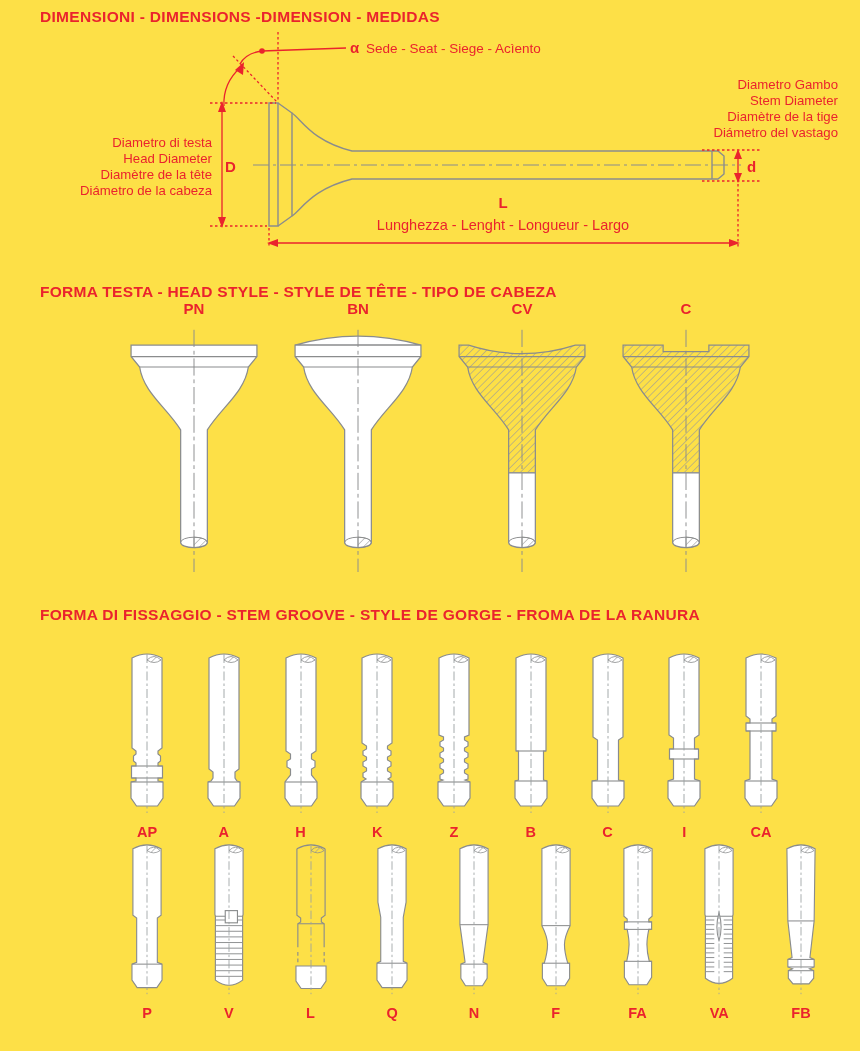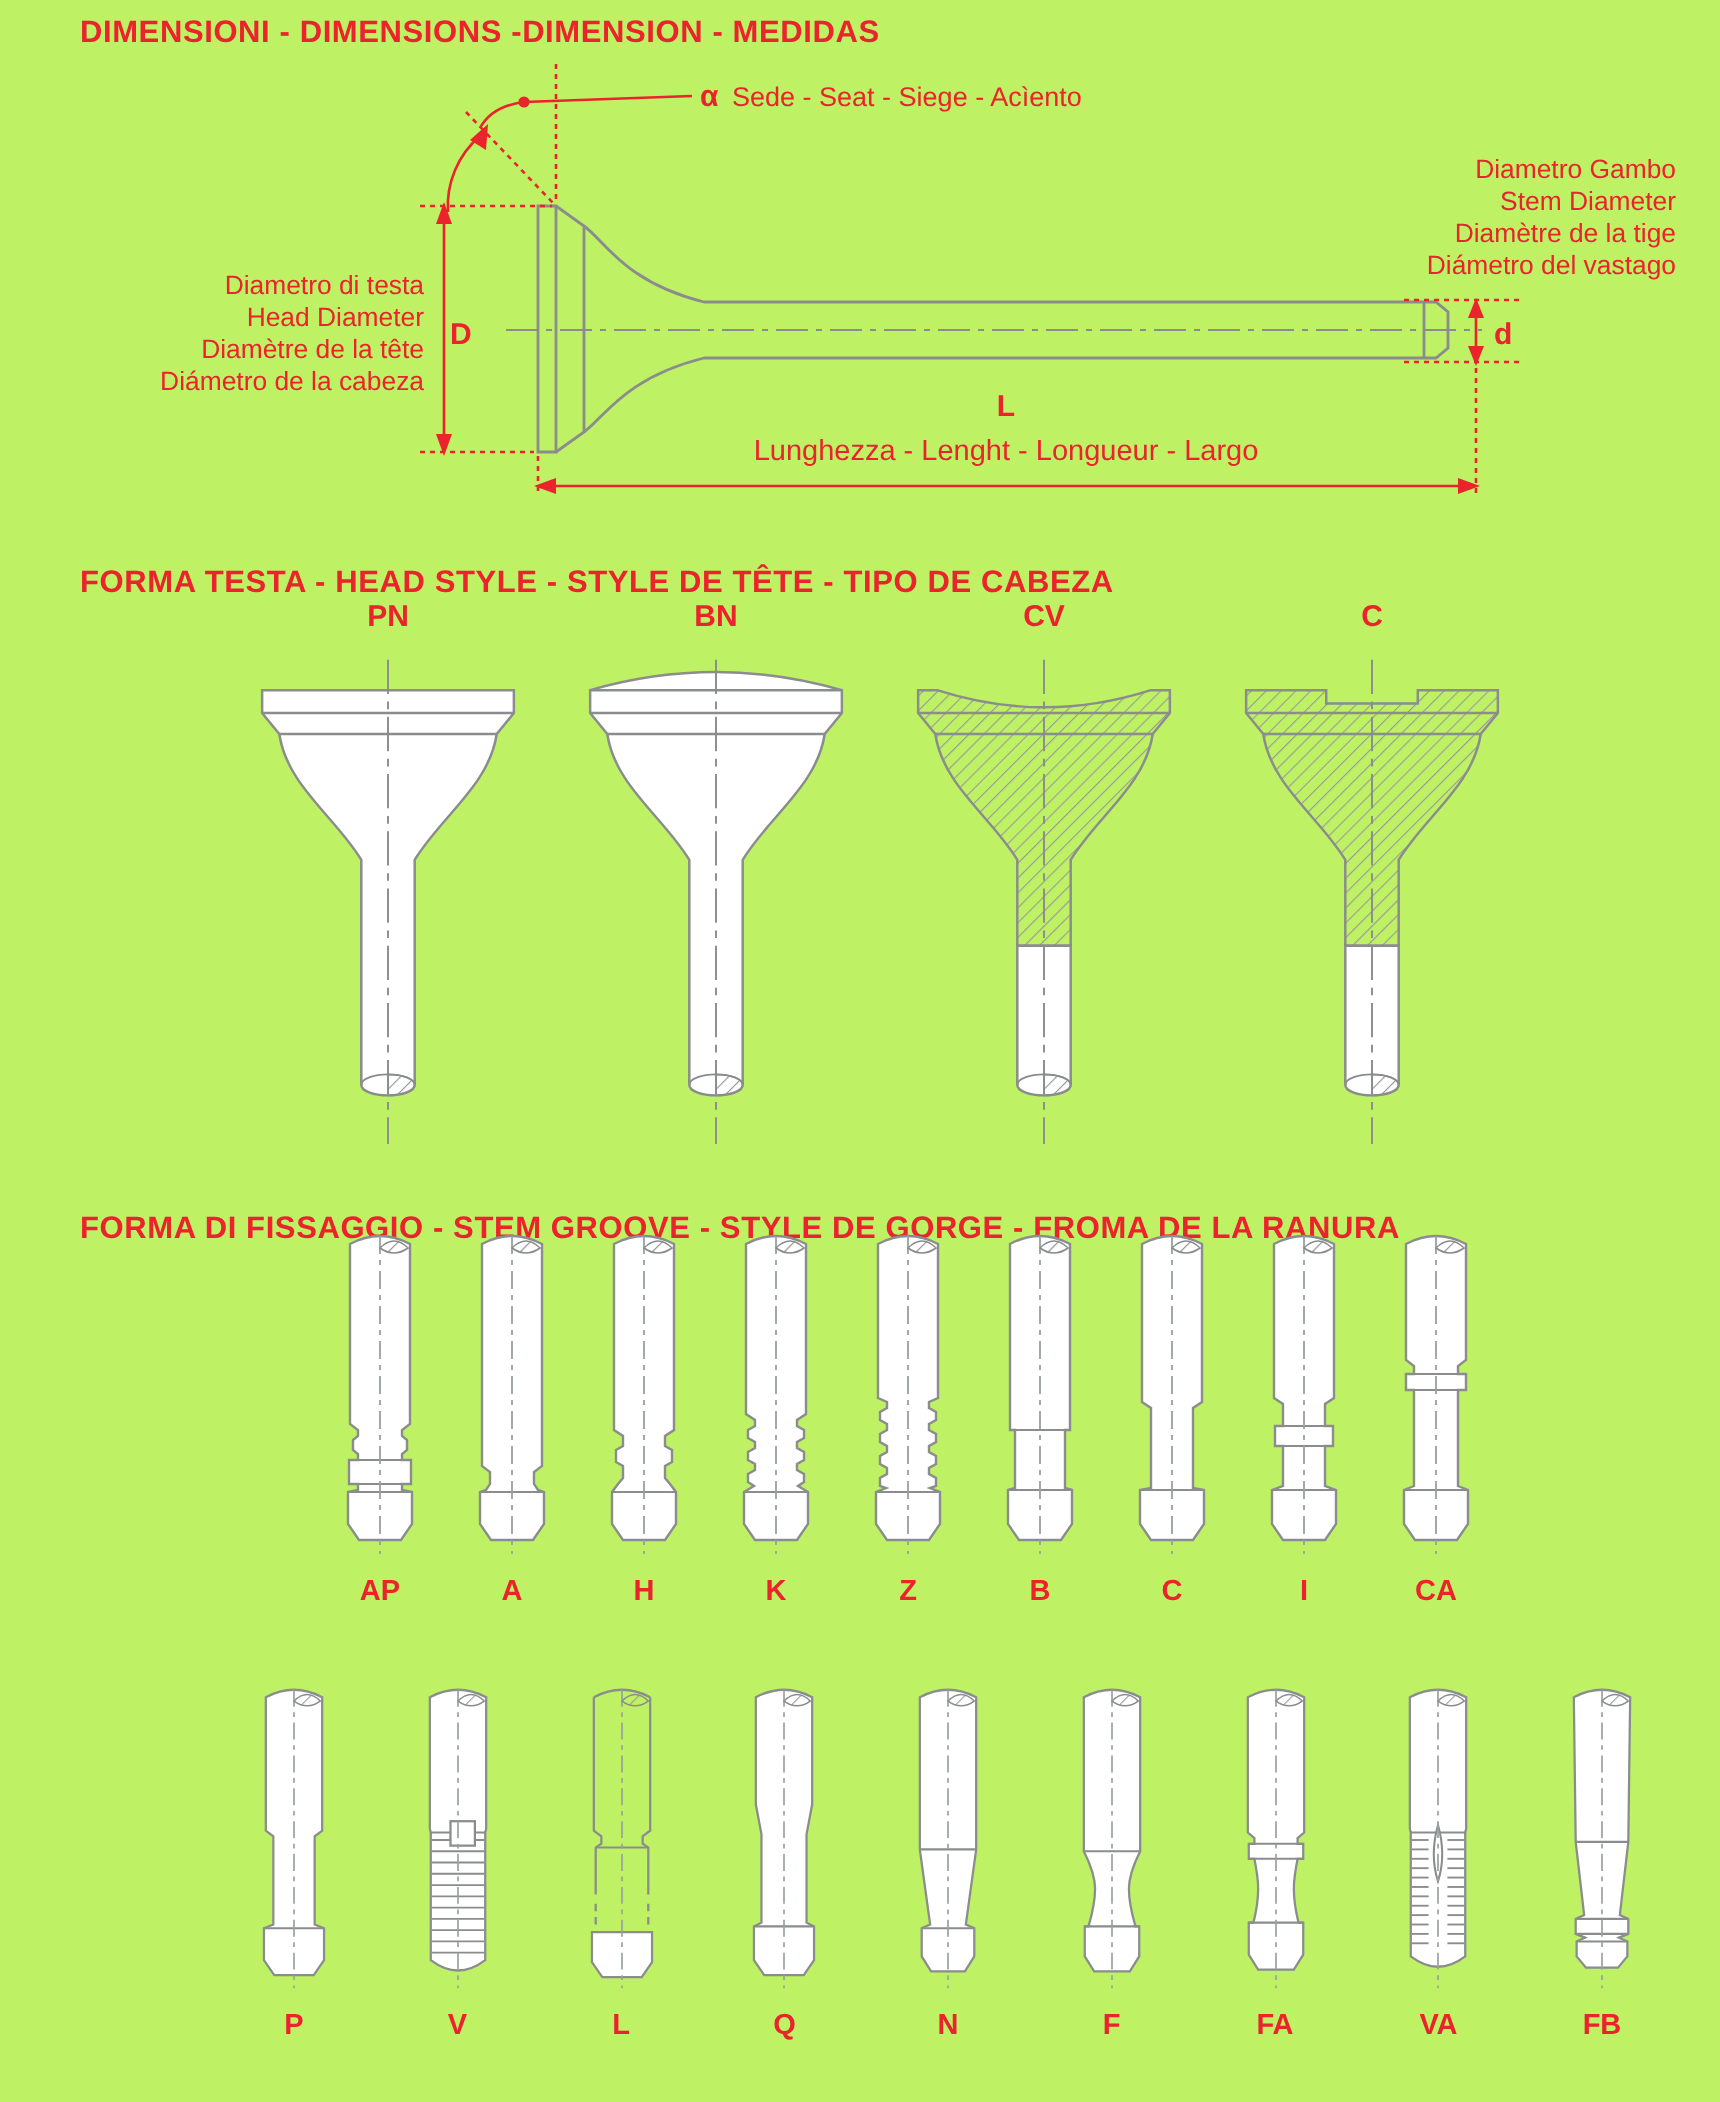--- a/index.html
+++ b/index.html
@@ -1,27 +1,27 @@
 <!DOCTYPE html>
 <html><head>
 <meta charset="utf-8">
 <style>
   html,body{margin:0;padding:0;background:#fff;}
-  .page{position:relative;width:860px;height:1051px;background:#bef264;overflow:hidden;
+  .page{position:relative;width:860px;height:1051px;background:#fde047;overflow:hidden;
         font-family:"Liberation Sans",sans-serif;}
   .sec-title{position:absolute;left:40px;font-size:15.5px;font-weight:bold;
              letter-spacing:.3px;color:#ea232d;white-space:nowrap;}
   #dim-svg{position:absolute;left:0;top:0;}
   .row{position:absolute;display:flex;}
   .head-col{width:164px;display:flex;flex-direction:column;align-items:center;}
   .head-col .code{font-size:15px;font-weight:bold;color:#ea232d;height:22px;}
   .stem-col{display:flex;flex-direction:column;align-items:center;}
   .stem-col .code{font-size:14.5px;font-weight:bold;color:#ea232d;margin-top:8px;}
   #head-row{left:22px;top:300px;width:836px;justify-content:center;}
-  #groove-row-0{left:114px;top:616px;width:680px;justify-content:center;}
+  #groove-row-0{left:114px;top:652px;width:680px;justify-content:space-between;}
   #groove-row-1{left:116px;top:843px;width:716px;justify-content:space-between;}
   svg text{font-family:"Liberation Sans",sans-serif;}
   .t-red{fill:#ea232d;font-size:13.2px;}
   .t-red-b{fill:#ea232d;font-size:15px;font-weight:bold;}
   .t-seat{fill:#ea232d;font-size:13.5px;}
   .t-len{fill:#ea232d;font-size:14.5px;}
 </style>
 </head>
 <body>
 

